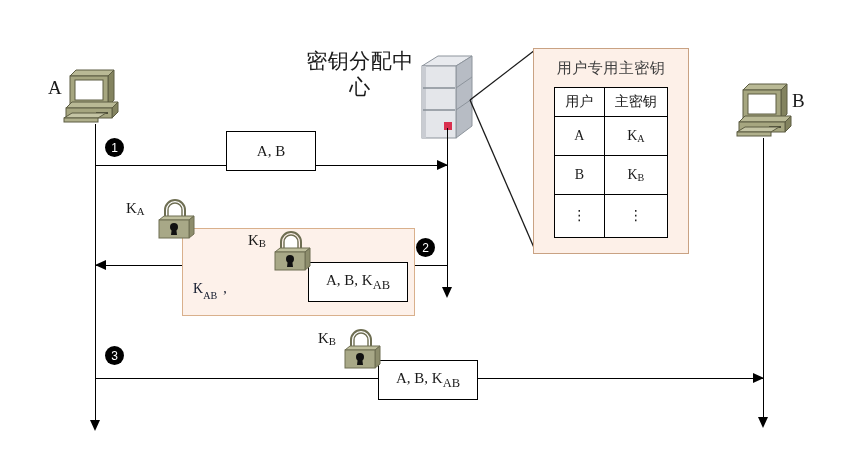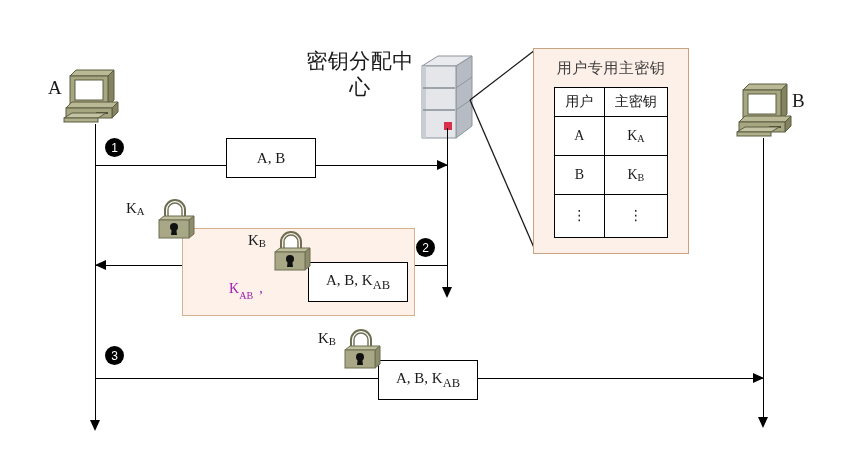--- a/index.html
+++ b/index.html
@@ -110,24 +110,23 @@
 
   
   .envelope {
     position: absolute;
     background: #fdf1ea;
     border: 1.4px solid #d9b08c;
   }
   .env-text {
     position: absolute;
     font-size: 14px;
-    color: #a21caf;
+    color: #0f172a;
     white-space: nowrap;
     font-family: "Liberation Serif", serif;
-    margin-left: 36px;
   }
 
   
   .keylabel {
     position: absolute;
     font-size: 15px;
     color: #1a1a1a;
     font-family: "Liberation Serif", serif;
     white-space: nowrap;
   }
@@ -286,21 +285,21 @@
 
   <div class="vline" style="left:447px; top:128px; height:162px;"></div>
   <div class="arrow-d" style="left:442px; top:287px;"></div>
 
   <div class="vline" style="left:763px; top:138px; height:282px;"></div>
   <div class="arrow-d" style="left:758px; top:417px;"></div>
 
   <div class="step" style="left:105px; top:138px;">1</div>
   <div class="hline" style="left:95px; top:165px; width:352px;"></div>
   <div class="arrow-r" style="left:437px; top:160px;"></div>
-  <div class="msgbox" style="left:226px; top:138px; width:88px; height:38px;">A, B</div>
+  <div class="msgbox" style="left:226px; top:131px; width:88px; height:38px;">A, B</div>
 
   <div class="step" style="left:416px; top:238px;">2</div>
 
   <div class="hline" style="left:95px; top:265px; width:352px;"></div>
   <div class="arrow-l" style="left:95px; top:260px;"></div>
 
   <div class="envelope" style="left:182px; top:228px; width:231px; height:86px;"></div>
 
   <div class="keylabel" style="left:126px; top:200px;">
     <span>K</span><sub>A</sub>

